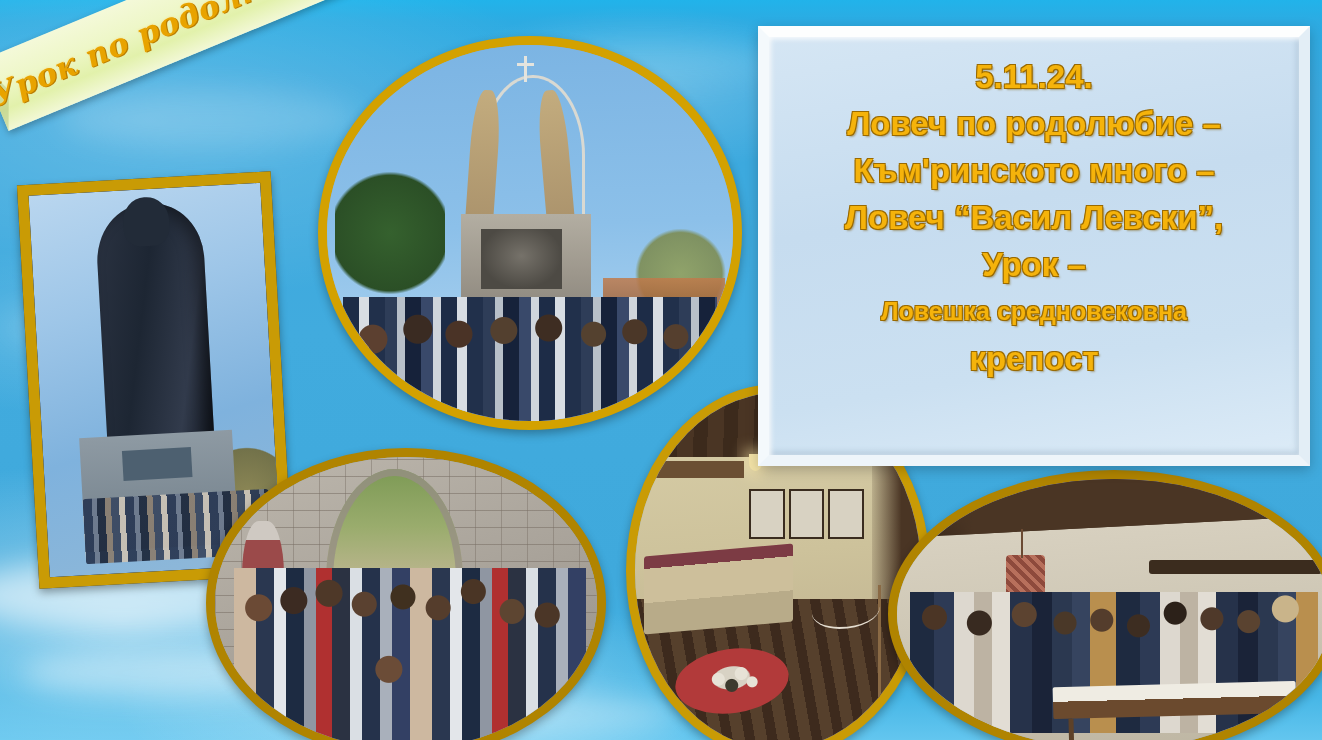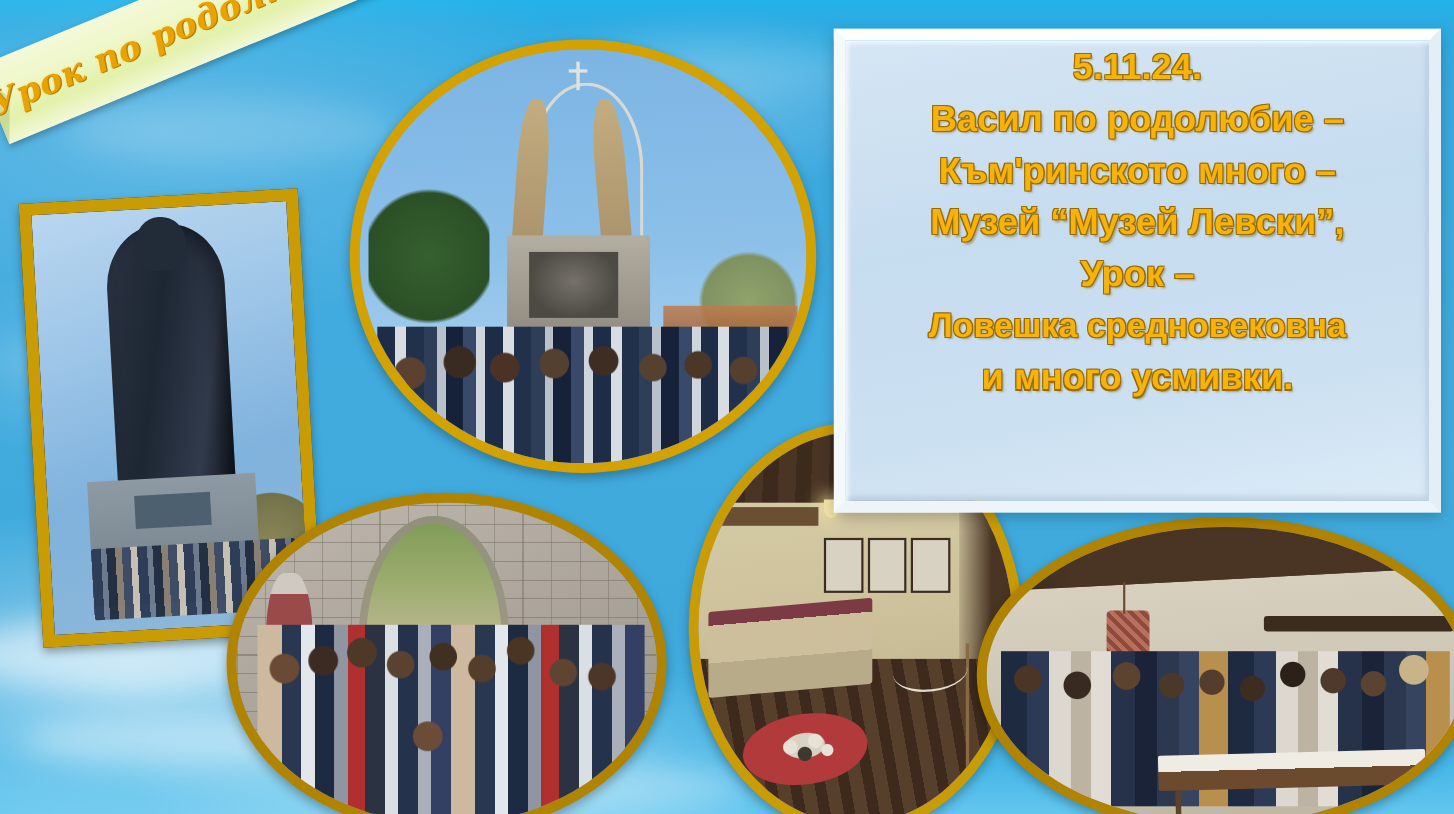--- a/index.html
+++ b/index.html
@@ -319,37 +319,37 @@
     border-top:11px solid #fdfefe;
     border-left:11px solid #f4f9fc;
     border-right:11px solid #e3eef6;
     border-bottom:11px solid #eef5fa;
     box-sizing:border-box;
     box-shadow:0 4px 12px rgba(0,0,0,.22);
   }
   #textbox .pane{
     position:absolute;inset:0;
     display:flex;flex-direction:column;align-items:center;justify-content:flex-start;
-    padding-top:0;
+    padding-top:16px;
     box-shadow:inset 2px 2px 5px rgba(255,255,255,.9), inset -2px -3px 6px rgba(120,150,175,.35);
   }
   .gold-line{
     font-family:"Liberation Sans", sans-serif;
     font-weight:bold;
     font-size:33px;
     line-height:47px;
     color:#F5B30B;
     text-align:center;
     white-space:nowrap;
     text-shadow:
       -1px -1px 0 #9a6a00, 1px -1px 0 #9a6a00,
       -1px  1px 0 #9a6a00, 1px  1px 0 #9a6a00,
        2px  2px 2px rgba(120,85,0,.45);
   }
-  .gold-line.small{font-size:31px;}
+  .gold-line.small{font-size:25px;}
 </style>
 </head>
 <body>
 
 <div id="slide">
 
   <div class="wisp" style="left:-40px;top:560px;width:330px;height:70px;"></div>
   <div class="wisp" style="left:20px;top:648px;width:300px;height:50px;opacity:.7;"></div>
   <div class="wisp" style="left:300px;top:690px;width:380px;height:48px;opacity:.55;"></div>
   <div class="wisp" style="left:60px;top:90px;width:300px;height:58px;opacity:.28;"></div>
@@ -421,22 +421,22 @@
       <div class="rail"></div>
       <div class="bag"></div>
       <div class="kids"></div>
       <div class="table-top"></div>
     </div>
   </div>
 
   <div id="textbox">
     <div class="pane">
       <div class="gold-line">5.11.24.</div>
-      <div class="gold-line">Васил по родолюбие –</div>
+      <div class="gold-line">Ловеч по родолюбие –</div>
       <div class="gold-line">Към'ринското много –</div>
-      <div class="gold-line">Музей “Музей Левски”,</div>
+      <div class="gold-line">Ловеч “Васил Левски”,</div>
       <div class="gold-line">Урок –</div>
       <div class="gold-line small">Ловешка средновековна</div>
-      <div class="gold-line">и много усмивки.</div>
+      <div class="gold-line">крепост</div>
     </div>
   </div>
 
 </div>
 
 </body></html>

